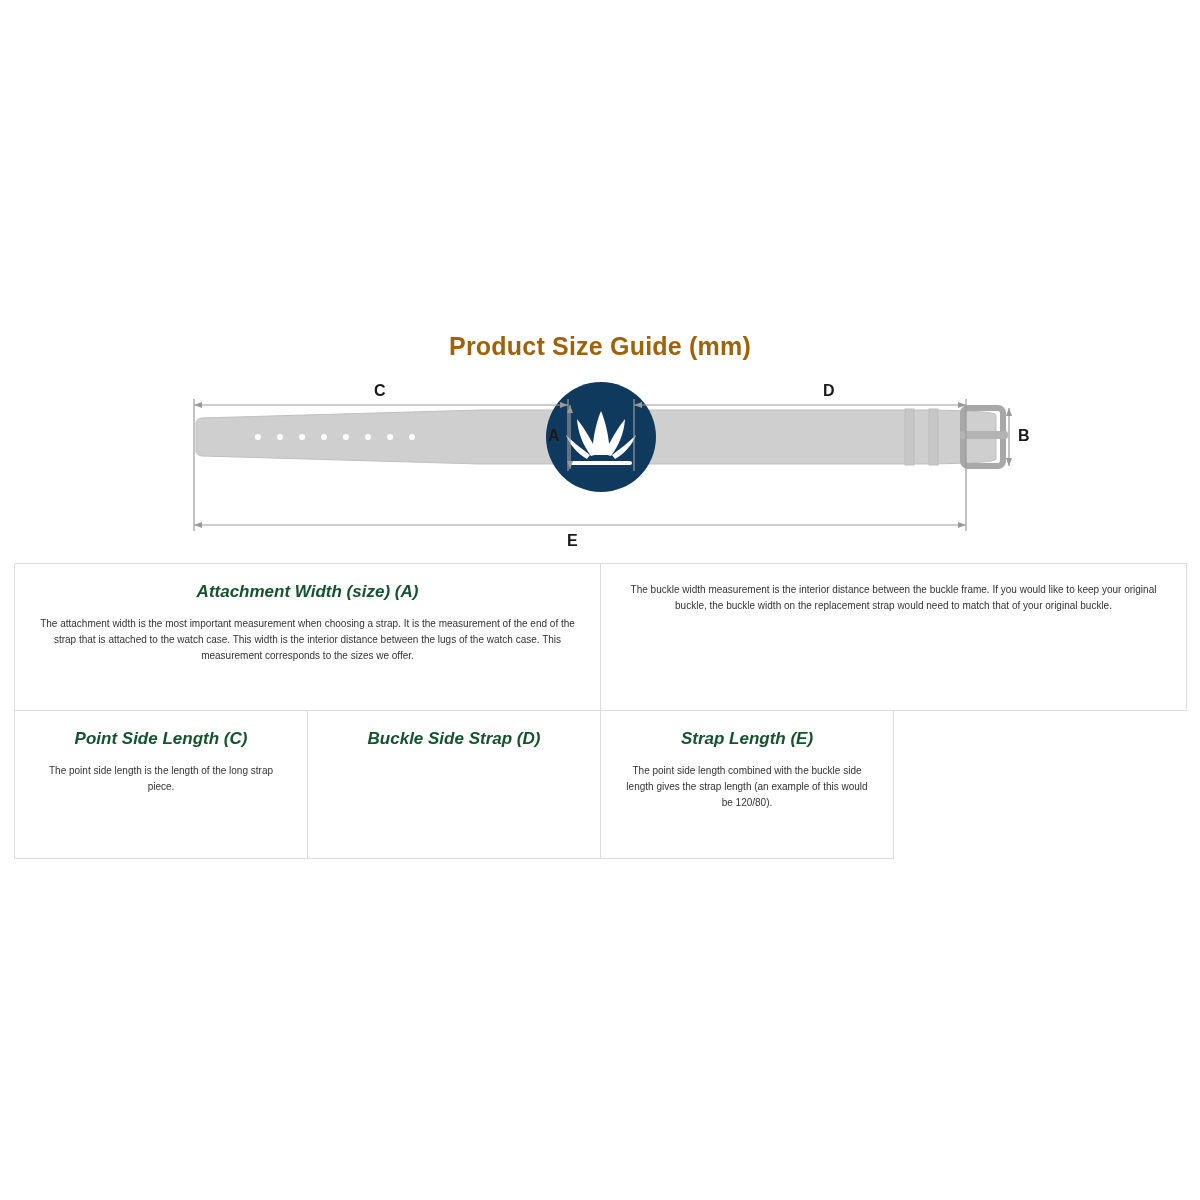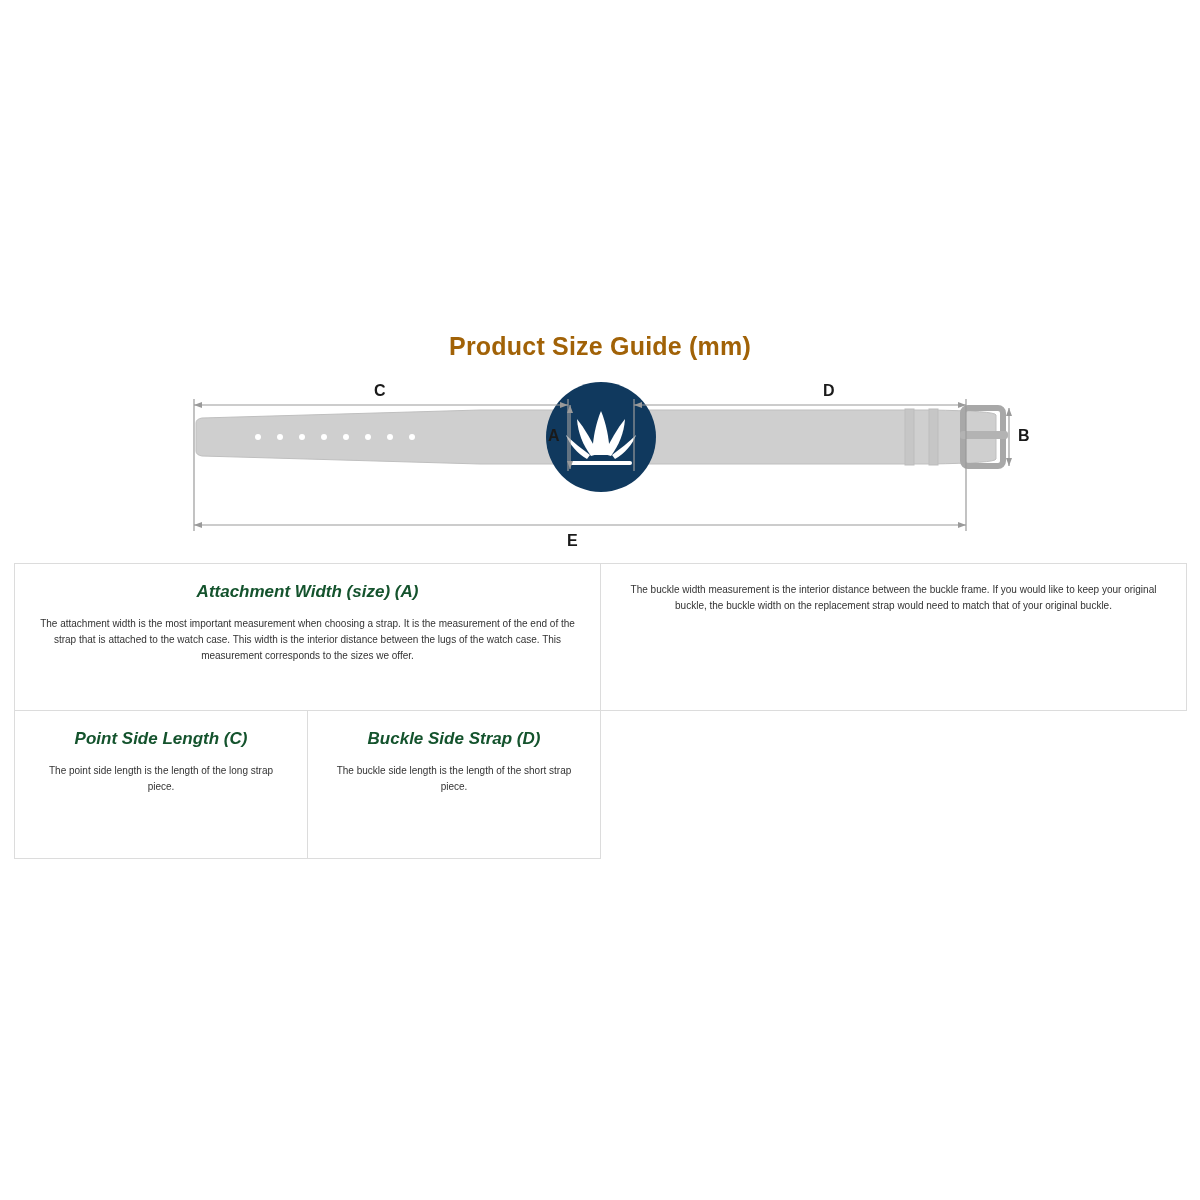--- a/index.html
+++ b/index.html
@@ -187,19 +187,22 @@
       </div>
     </div>
 
     <div class="row row2">
       <div class="cell">
         <h3>Point Side Length (C)</h3>
         <p>The point side length is the length of the long strap piece.</p>
       </div>
       <div class="cell">
         <h3>Buckle Side Strap (D)</h3>
-        <p>The buckle side length is the length of the short strap piece.</p>
+      </div>
+      <div class="cell">
+        <h3>Strap Length (E)</h3>
+        <p>The point side length combined with the buckle side length gives the strap length (an example of this would be 120/80).</p>
       </div>
     </div>
 
   </div>
 
 </div>
 
 </body></html>

